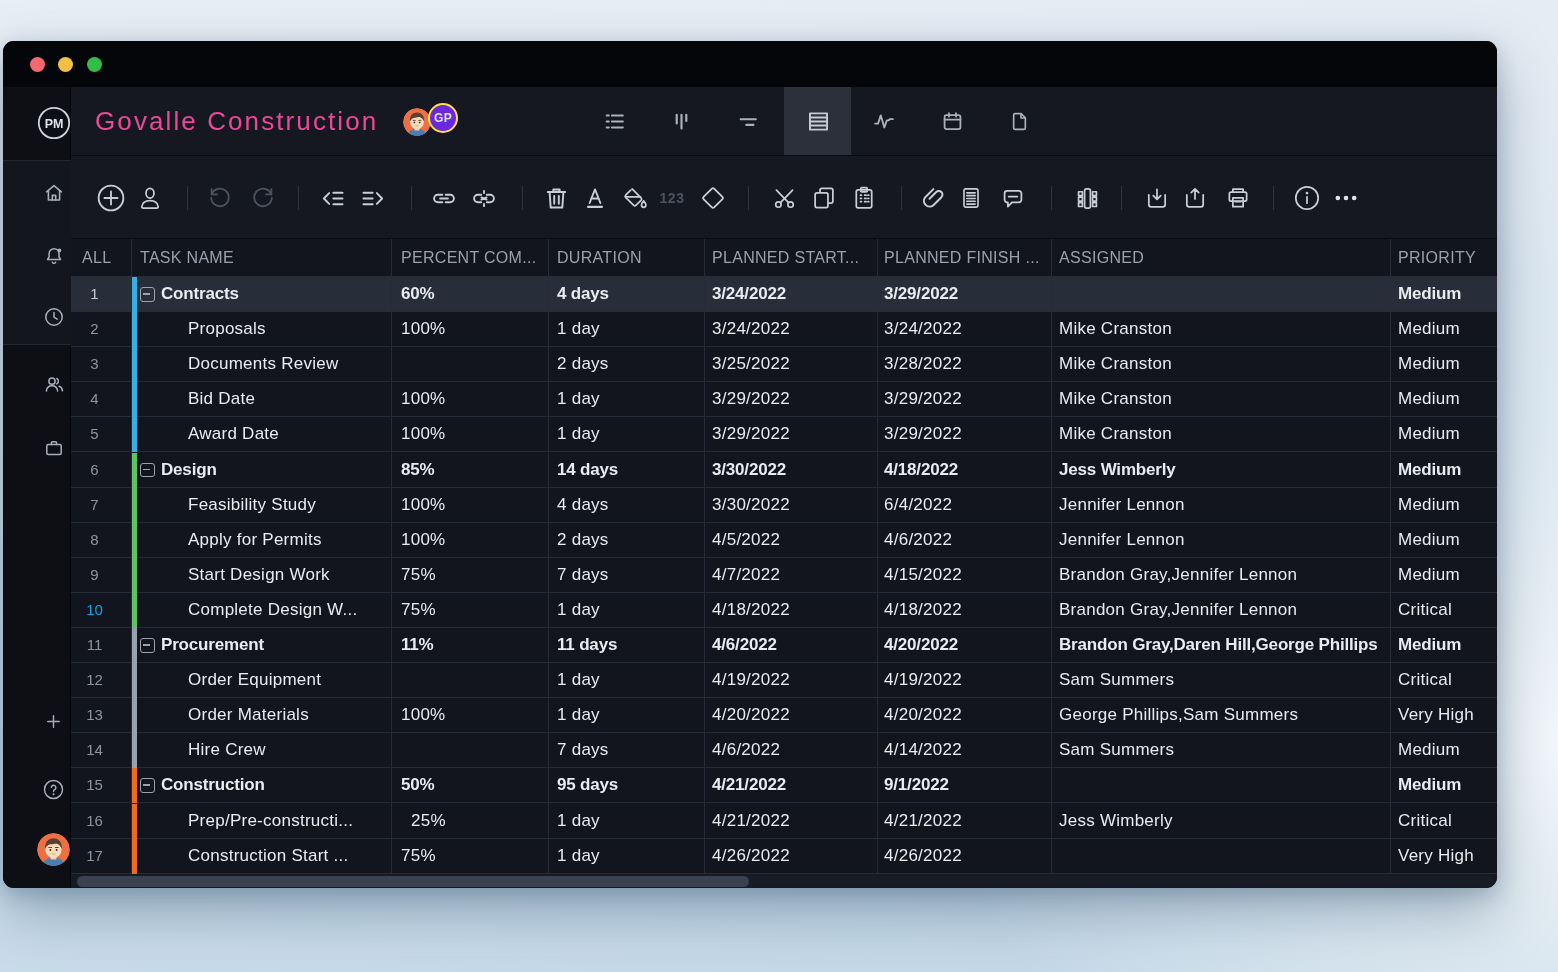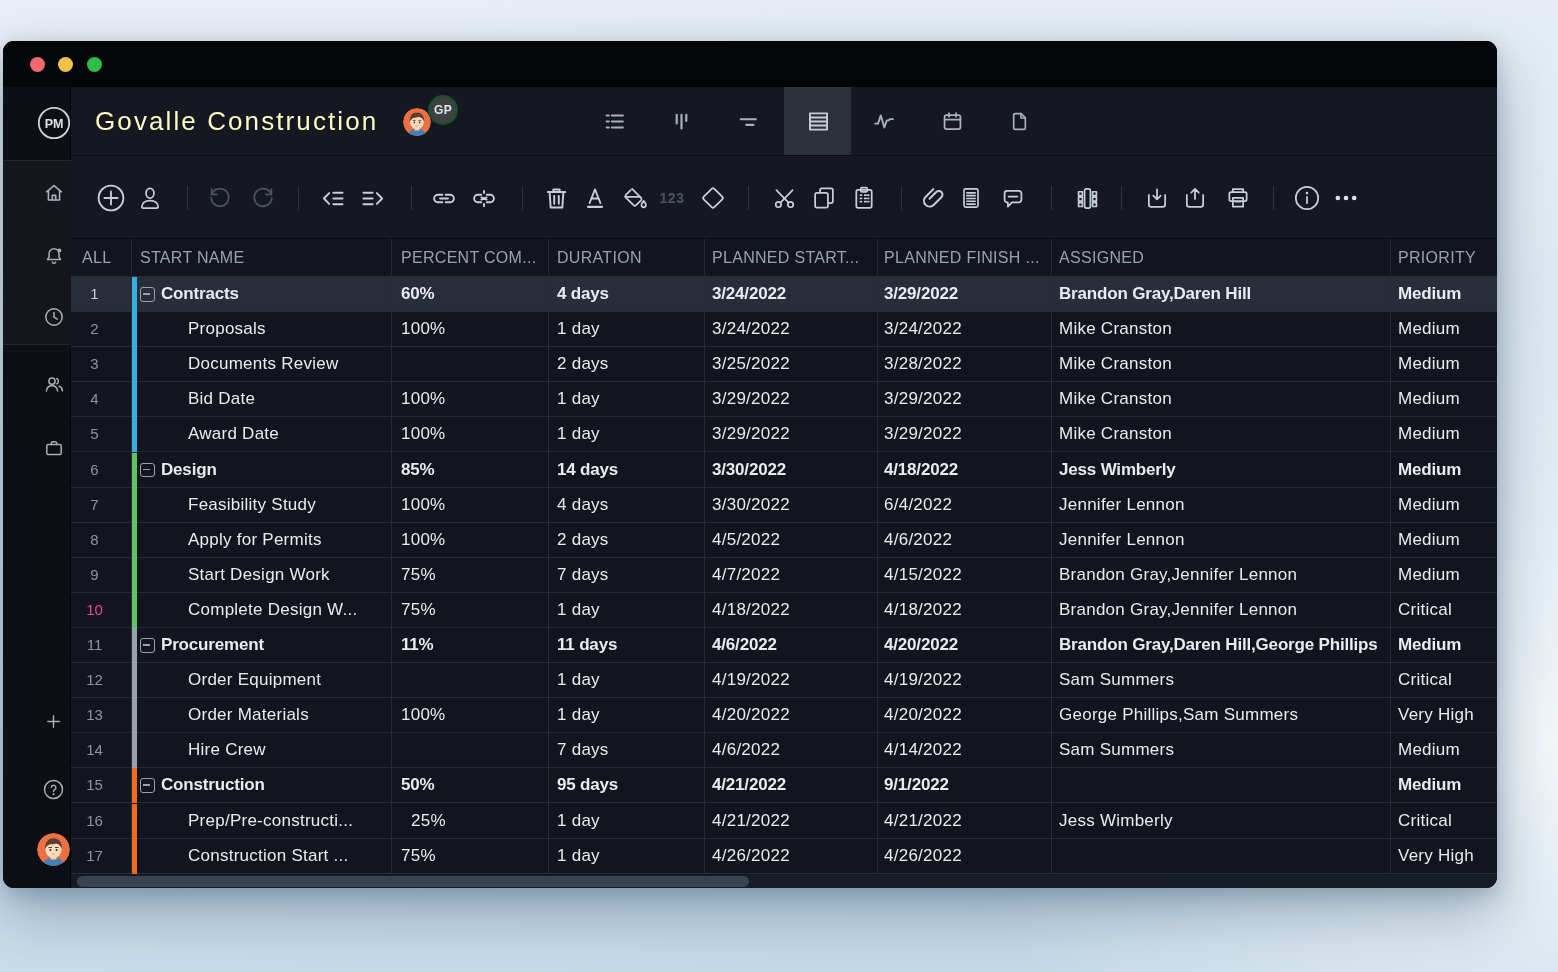--- a/index.html
+++ b/index.html
@@ -8,21 +8,21 @@
 .win{position:absolute;left:3px;top:41px;width:1494px;height:847px;background:#12151e;border-radius:11px;
 box-shadow:0 25px 60px rgba(45,75,105,.38),0 6px 20px rgba(45,75,105,.25);overflow:hidden}
 .abs{position:absolute}
 .titlebar{position:absolute;left:0;top:0;width:100%;height:46px;background:#050609}
 .dot{position:absolute;top:16px;width:15px;height:15px;border-radius:50%}
 .sidebar{position:absolute;left:0;top:46px;width:68px;height:801px;background:#0d0f15;border-right:1px solid #04050a}
 .sbsec{position:absolute;left:0;top:73px;width:68px;height:185px;background:#14161d;border-top:1px solid #23272f;border-bottom:1px solid #23272f}
 .sbi{position:absolute;left:12px;width:77px;display:flex;justify-content:center}
 .hdr{position:absolute;left:68px;top:46px;width:1426px;height:68px;background:#151821}
 .tbar{position:absolute;left:68px;top:114px;width:1426px;height:84px;background:#151821;border-top:1px solid #0a0c11;border-bottom:1px solid #0a0c11}
-.title{position:absolute;left:24px;top:19px;font-size:26px;color:#fef9c3;letter-spacing:2.1px;white-space:nowrap}
+.title{position:absolute;left:24px;top:19px;font-size:26px;color:#ec4899;letter-spacing:2.1px;white-space:nowrap}
 .tab{position:absolute;left:713px;top:0;width:67px;height:68px;background:#2b303b}
 .navi{position:absolute;top:0;height:68px;display:flex;align-items:center;justify-content:center;width:40px}
 .ti{position:absolute;top:0;height:84px;display:flex;align-items:center;justify-content:center}
 .tdiv{position:absolute;top:30px;width:1px;height:24px;background:#2e333e}
 .thead{position:absolute;left:68px;top:198px;width:1426px;height:38px;background:#12151e;border-bottom:1px solid #272c38}
 .th{position:absolute;top:0;height:38px;line-height:37px;font-size:16px;color:#99a1ad;letter-spacing:.3px;white-space:nowrap}
 .row{position:absolute;left:68px;width:1426px;height:35.1px;border-bottom:1px solid #252b38;background:#12151e}
 .row.sel{background:#282d3a}
 .cell{position:absolute;top:0;height:34px;line-height:34px;font-size:17px;color:#e8ebef;white-space:nowrap;letter-spacing:.25px}
 .b{font-weight:bold;letter-spacing:-.18px!important}
@@ -134,21 +134,21 @@
 <path d="M14.8 24h6.4v5h-6.4z" fill="#f2cda4"></path>
 <ellipse cx="18" cy="17.8" rx="8.9" ry="9.6" fill="#f8dcba"></ellipse>
 <path d="M8.8 17.4c-.5-7.6 3.9-11.7 9.2-11.7s9.7 4.1 9.2 11.7c-1.7-3.6-3.6-5.2-5.5-5.6-2.4-.4-3.3.7-6.3.6-2.5-.1-4.9 1.6-6.6 5z" fill="#5d4031"></path>
 <circle cx="14.6" cy="18.6" r="1.1" fill="#3a2d25"></circle>
 <circle cx="21.4" cy="18.6" r="1.1" fill="#3a2d25"></circle>
 <path d="M12.9 15.9h3M20.1 15.9h3" stroke="#5d4031" stroke-width="1.1" stroke-linecap="round"></path>
 <path d="M16.4 22.6c1 .8 2.2.8 3.2 0" stroke="#c79b72" stroke-width="1" fill="none" stroke-linecap="round"></path>
 </g>
         </svg>
       </div>
-<div class="abs circ" style="left:357px;top:8px;width:30px;height:30px;background:#404040;border:2px solid #14532d">
+<div class="abs circ" style="left:357px;top:16px;width:30px;height:30px;background:#6d28d9;border:2px solid #fde047">
         <span style="font-size:12px;font-weight:bold;color:#d7e8f4;letter-spacing:.3px">GP</span>
       </div>
 <div class="tab"></div>
 <div class="navi" style="left:523px">
         <svg width="25" height="25" viewBox="0 0 24 24" fill="none" stroke="#aab1bc" stroke-width="2" stroke-linecap="round" stroke-linejoin="round">
           <path d="M4.5 6.2h2M9.5 6.2H20M4.5 12h2M9.5 12H20M4.5 17.8h2M9.5 17.8H20"></path>
         </svg>
       </div>
 <div class="navi" style="left:590px">
         <svg width="25" height="25" viewBox="0 0 24 24" fill="none" stroke="#aab1bc" stroke-width="2.1" stroke-linecap="round" stroke-linejoin="round">
@@ -347,38 +347,37 @@
 <div class="ti" style="left:1255px;width:40px">
         <svg width="28" height="28" viewBox="0 0 24 24" fill="none" stroke="#c9ced6" stroke-width="1.6" stroke-linecap="round" stroke-linejoin="round">
           <circle cx="5" cy="12" r="2" fill="#dfe3e9" stroke="none"></circle>
           <circle cx="12" cy="12" r="2" fill="#dfe3e9" stroke="none"></circle>
           <circle cx="19" cy="12" r="2" fill="#dfe3e9" stroke="none"></circle>
         </svg>
       </div>
 </div>
 <div class="thead">
 <div class="th" style="left:11px">ALL</div>
-<div class="th" style="left:69px">START NAME</div>
+<div class="th" style="left:69px">TASK NAME</div>
 <div class="th" style="left:330px">PERCENT COM...</div>
 <div class="th" style="left:486px">DURATION</div>
 <div class="th" style="left:641px">PLANNED START...</div>
 <div class="th" style="left:813px">PLANNED FINISH ...</div>
 <div class="th" style="left:988px">ASSIGNED</div>
 <div class="th" style="left:1327px">PRIORITY</div>
 </div>
 <div class="row sel" style="top:236.0px">
       <div class="num" style="color:#c7ccd4">1</div>
       <div class="bar" style="background:#36b0e4"></div>
       <div class="exp"></div>
       <div class="cell b" style="left:90px">Contracts</div>
       <div class="cell b" style="left:330px">60%</div>
       <div class="cell b" style="left:486px">4 days</div>
       <div class="cell b" style="left:641px">3/24/2022</div>
       <div class="cell b" style="left:813px">3/29/2022</div>
-      <div class="cell b" style="left:988px">Brandon Gray,Daren Hill</div>
       <div class="cell b" style="left:1327px">Medium</div>
     </div>
 <div class="row" style="top:271.1px">
       <div class="num" style="color:#8d94a0">2</div>
       <div class="bar" style="background:#36b0e4"></div>
       <div class="cell" style="left:117px">Proposals</div>
       <div class="cell" style="left:330px">100%</div>
       <div class="cell" style="left:486px">1 day</div>
       <div class="cell" style="left:641px">3/24/2022</div>
       <div class="cell" style="left:813px">3/24/2022</div>
@@ -456,21 +455,21 @@
       <div class="bar" style="background:#5fc366"></div>
       <div class="cell" style="left:117px">Start Design Work</div>
       <div class="cell" style="left:330px">75%</div>
       <div class="cell" style="left:486px">7 days</div>
       <div class="cell" style="left:641px">4/7/2022</div>
       <div class="cell" style="left:813px">4/15/2022</div>
       <div class="cell" style="left:988px">Brandon Gray,Jennifer Lennon</div>
       <div class="cell" style="left:1327px">Medium</div>
     </div>
 <div class="row" style="top:551.9px">
-      <div class="num" style="color:#ec4899">10</div>
+      <div class="num" style="color:#0ea5e9">10</div>
       <div class="bar" style="background:#5fc366"></div>
       <div class="cell" style="left:117px">Complete Design W...</div>
       <div class="cell" style="left:330px">75%</div>
       <div class="cell" style="left:486px">1 day</div>
       <div class="cell" style="left:641px">4/18/2022</div>
       <div class="cell" style="left:813px">4/18/2022</div>
       <div class="cell" style="left:988px">Brandon Gray,Jennifer Lennon</div>
       <div class="cell" style="left:1327px">Critical</div>
     </div>
 <div class="row" style="top:587.0px">

